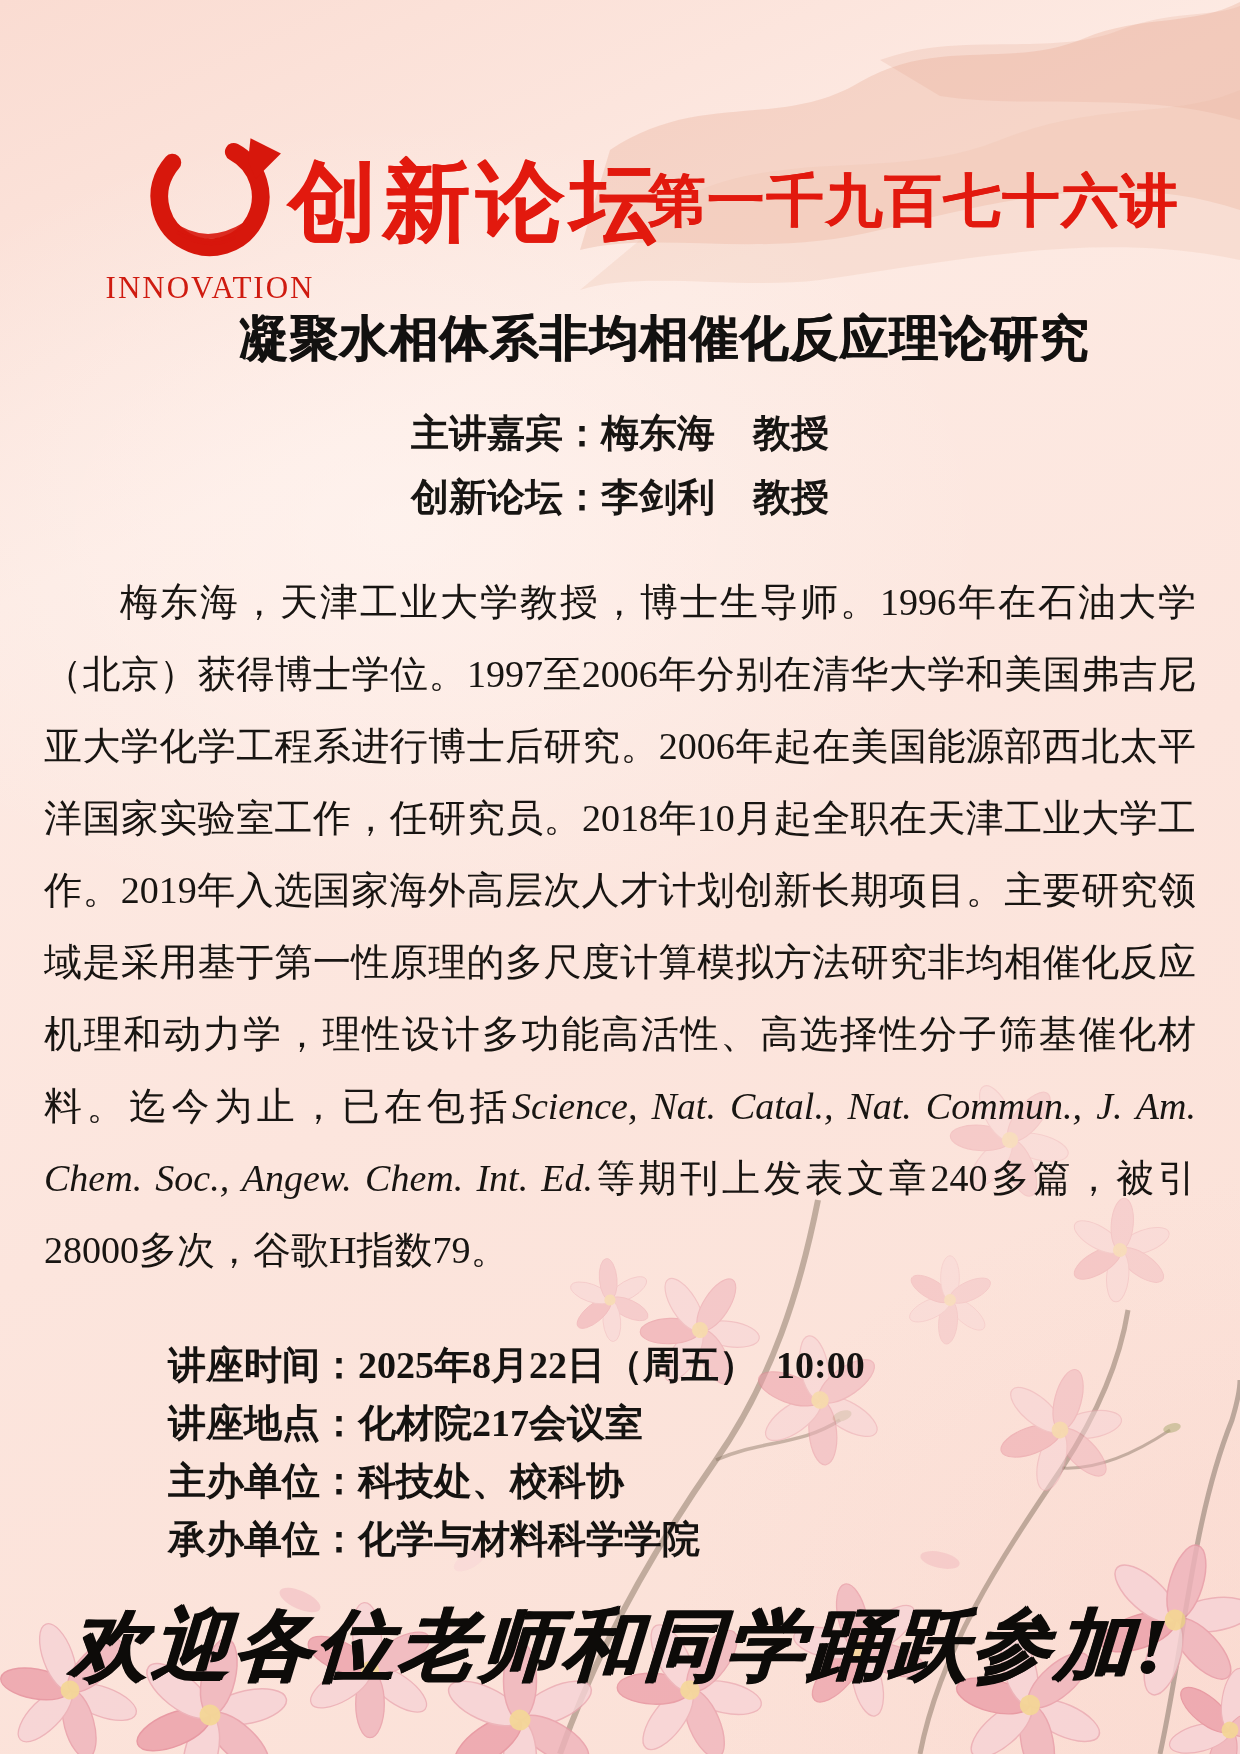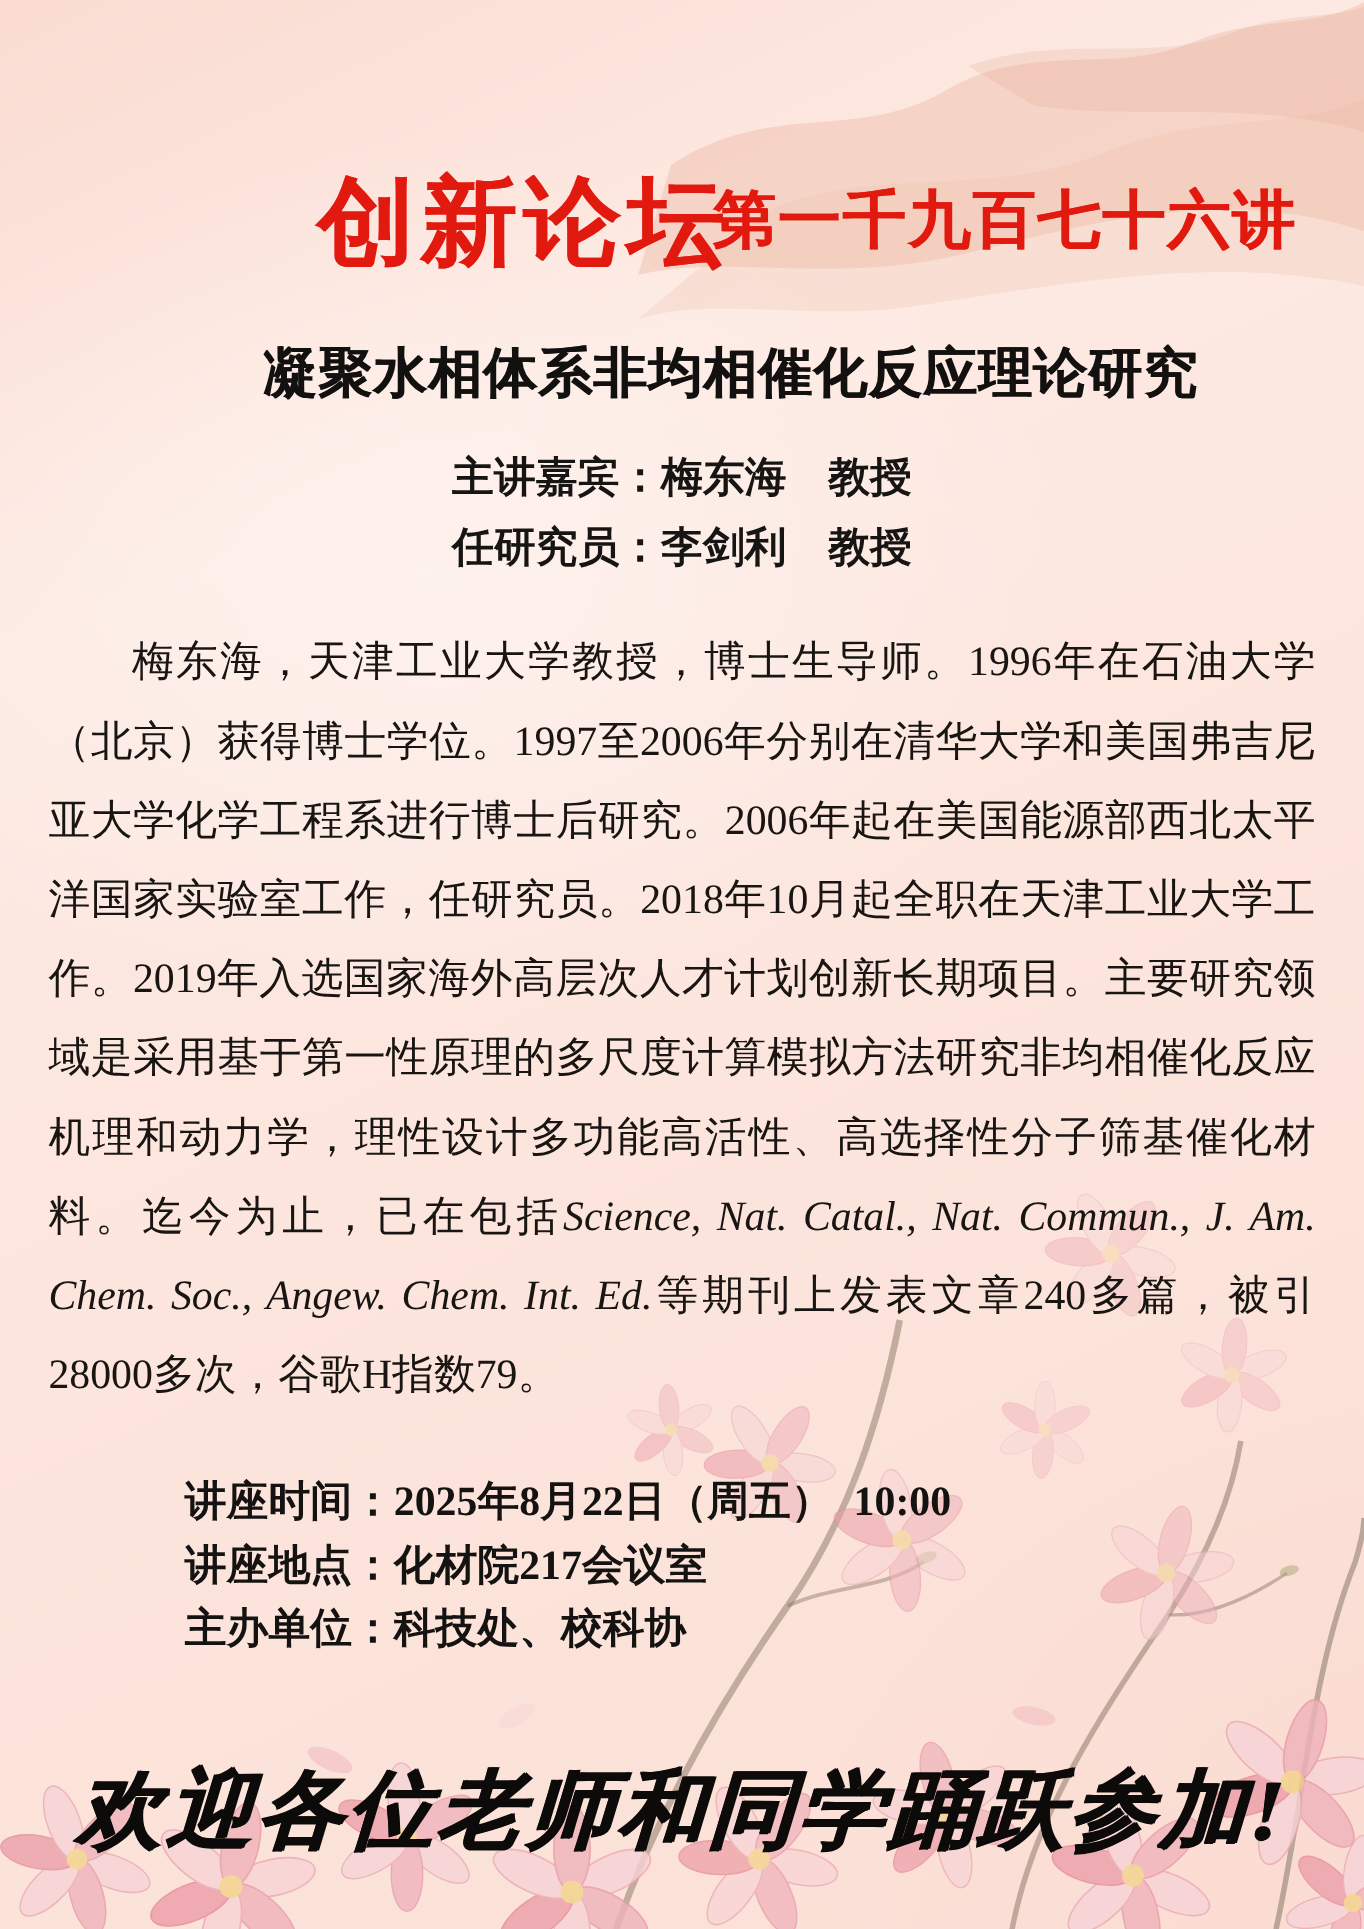--- a/index.html
+++ b/index.html
@@ -125,34 +125,44 @@
     <use href="#mag" transform="translate(860,650) scale(1.3) rotate(-38)" opacity="0.72"></use>
     <use href="#mag" transform="translate(1030,705) scale(1.45) rotate(24)" opacity="0.8"></use>
     <use href="#mag" transform="translate(1175,620) scale(1.5) rotate(-8)" opacity="0.82"></use>
     <use href="#mag" transform="translate(1230,730) scale(1.2) rotate(50)" opacity="0.8"></use>
 
     <ellipse cx="300" cy="600" rx="22" ry="9" fill="#efb3bb" opacity="0.5" transform="rotate(24 300 600)"></ellipse>
     <ellipse cx="470" cy="560" rx="18" ry="8" fill="#f7d3d6" opacity="0.5" transform="rotate(-30 470 560)"></ellipse>
     <ellipse cx="940" cy="560" rx="20" ry="8" fill="#efb3bb" opacity="0.45" transform="rotate(12 940 560)"></ellipse>
   </svg>
 
+  <div class="content logo-wrap">
+    <svg class="logo-svg" viewBox="0 0 120 120">
+      <circle cx="60" cy="62" r="40" stroke="#d7170c" stroke-width="14" fill="none" stroke-dasharray="198 53" stroke-linecap="round" transform="rotate(-62 60 62)"></circle>
+      <polygon points="92,16 116,28 96,48 90,34" fill="#d7170c"></polygon>
+      <path d="M28,82 Q56,104 88,84" stroke="#d7170c" stroke-width="4" fill="none" opacity="0.9"></path>
+      <path d="M34,90 Q58,106 80,94" stroke="#d7170c" stroke-width="2.5" fill="none" opacity="0.8"></path>
+    </svg>
+    <div class="logo-text">INNOVATION</div>
+  </div>
 
   <div class="content forum-title">创新论坛</div>
   <div class="content lecture-number">第一千九百七十六讲</div>
 
   <div class="content main-title">凝聚水相体系非均相催化反应理论研究</div>
 
   <div class="content guests">
     <p class="guest-line"><span>主讲嘉宾：</span><span>梅东海</span><span class="person-title">教授</span></p>
-    <p class="guest-line"><span>任研究员：</span><span>李剑利</span><span class="person-title">教授</span></p>
+    <p class="guest-line"><span>创新论坛：</span><span>李剑利</span><span class="person-title">教授</span></p>
   </div>
 
   <p class="content bio"><span>梅东海，天津工业大学教授，博士生导师。1996年在石油大学（北京）获得博士学位。1997至2006年分别在清华大学和美国弗吉尼亚大学化学工程系进行博士后研究。2006年起在美国能源部西北太平洋国家实验室工作，任研究员。2018年10月起全职在天津工业大学工作。2019年入选国家海外高层次人才计划创新长期项目。主要研究领域是采用基于第一性原理的多尺度计算模拟方法研究非均相催化反应机理和动力学，理性设计多功能高活性、高选择性分子筛基催化材料。迄今为止，已在包括</span><em>Science, Nat. Catal., Nat. Commun., J. Am. Chem. Soc., Angew. Chem. Int. Ed.</em><span>等期刊上发表文章240多篇，被引28000多次，谷歌H指数79。</span></p>
 
   <div class="content details">
     <div class="detail-row"><span>讲座时间：</span><span class="detail-value">2025年8月22日（周五）  10:00</span></div>
     <div class="detail-row"><span>讲座地点：</span><span class="detail-value">化材院217会议室</span></div>
     <div class="detail-row"><span>主办单位：</span><span class="detail-value">科技处、校科协</span></div>
+    <div class="detail-row"><span>承办单位：</span><span class="detail-value">化学与材料科学学院</span></div>
   </div>
 
   <div class="content welcome">欢迎各位老师和同学踊跃参加!</div>
 
 </div>
 
 </body></html>

